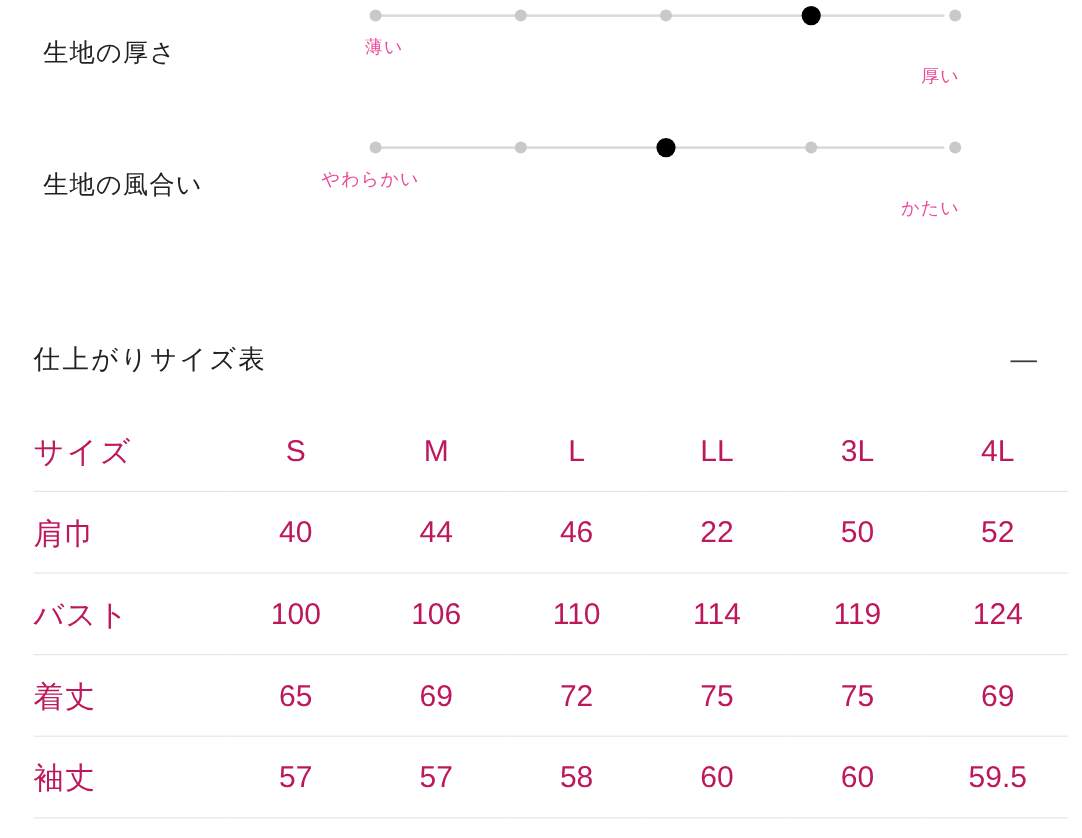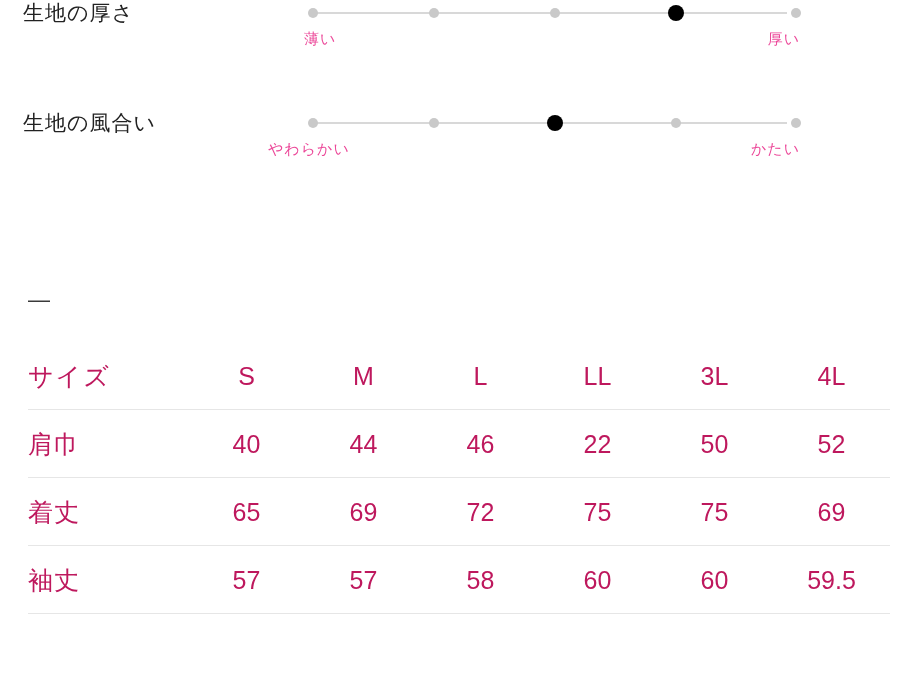--- a/index.html
+++ b/index.html
@@ -25,26 +25,27 @@
   .attr-block {
     position: relative;
     height: 110px;
   }
   .attr-row {
     display: flex;
     align-items: flex-start;
   }
   .attr-label {
     width: 300px;
-    padding-left: 23px;
+    padding-left: 36px;
     box-sizing: border-box;
     font-size: 21px;
     letter-spacing: 1px;
     color: #222;
     line-height: 1.2;
+    margin-top: 32px;
   }
   .scale-wrap {
     position: relative;
     width: 500px;
   }
   .scale-track {
     position: relative;
     height: 14px;
     margin-top: 6px;
   }
@@ -78,21 +79,21 @@
   }
   .scale-end {
     position: absolute;
     top: 0;
     font-size: 15px;
     color: #ec4899;
     letter-spacing: 1px;
     white-space: nowrap;
   }
   .scale-end.left { left: 4px; }
-  .scale-end.right { right: 0; }
+  .scale-end.right { right: 0; margin-top: 24px; }
 
   
   .section-head {
     display: flex;
     align-items: center;
     justify-content: space-between;
     padding: 0 38px 0 28px;
     margin-top: 60px;
     height: 40px;
   }
@@ -181,20 +182,21 @@
         </div>
         <div class="scale-ends">
           <div class="scale-end left" style="left:-32px;">やわらかい</div>
           <div class="scale-end right">かたい</div>
         </div>
       </div>
     </div>
   </div>
 
   <div class="section-head">
+    <div class="section-title">仕上がりサイズ表</div>
     <div class="collapse-toggle">—</div>
   </div>
 
   <table class="size-table">
     <thead>
       <tr>
         <th class="rowhead">サイズ</th>
         <th>S</th>
         <th>M</th>
         <th>L</th>
@@ -207,20 +209,29 @@
       <tr>
         <th class="rowhead">肩巾</th>
         <td>40</td>
         <td>44</td>
         <td>46</td>
         <td>22</td>
         <td>50</td>
         <td>52</td>
       </tr>
       <tr>
+        <th class="rowhead">バスト</th>
+        <td>100</td>
+        <td>106</td>
+        <td>110</td>
+        <td>114</td>
+        <td>119</td>
+        <td>124</td>
+      </tr>
+      <tr>
         <th class="rowhead">着丈</th>
         <td>65</td>
         <td>69</td>
         <td>72</td>
         <td>75</td>
         <td>75</td>
         <td>69</td>
       </tr>
       <tr>
         <th class="rowhead">袖丈</th>

